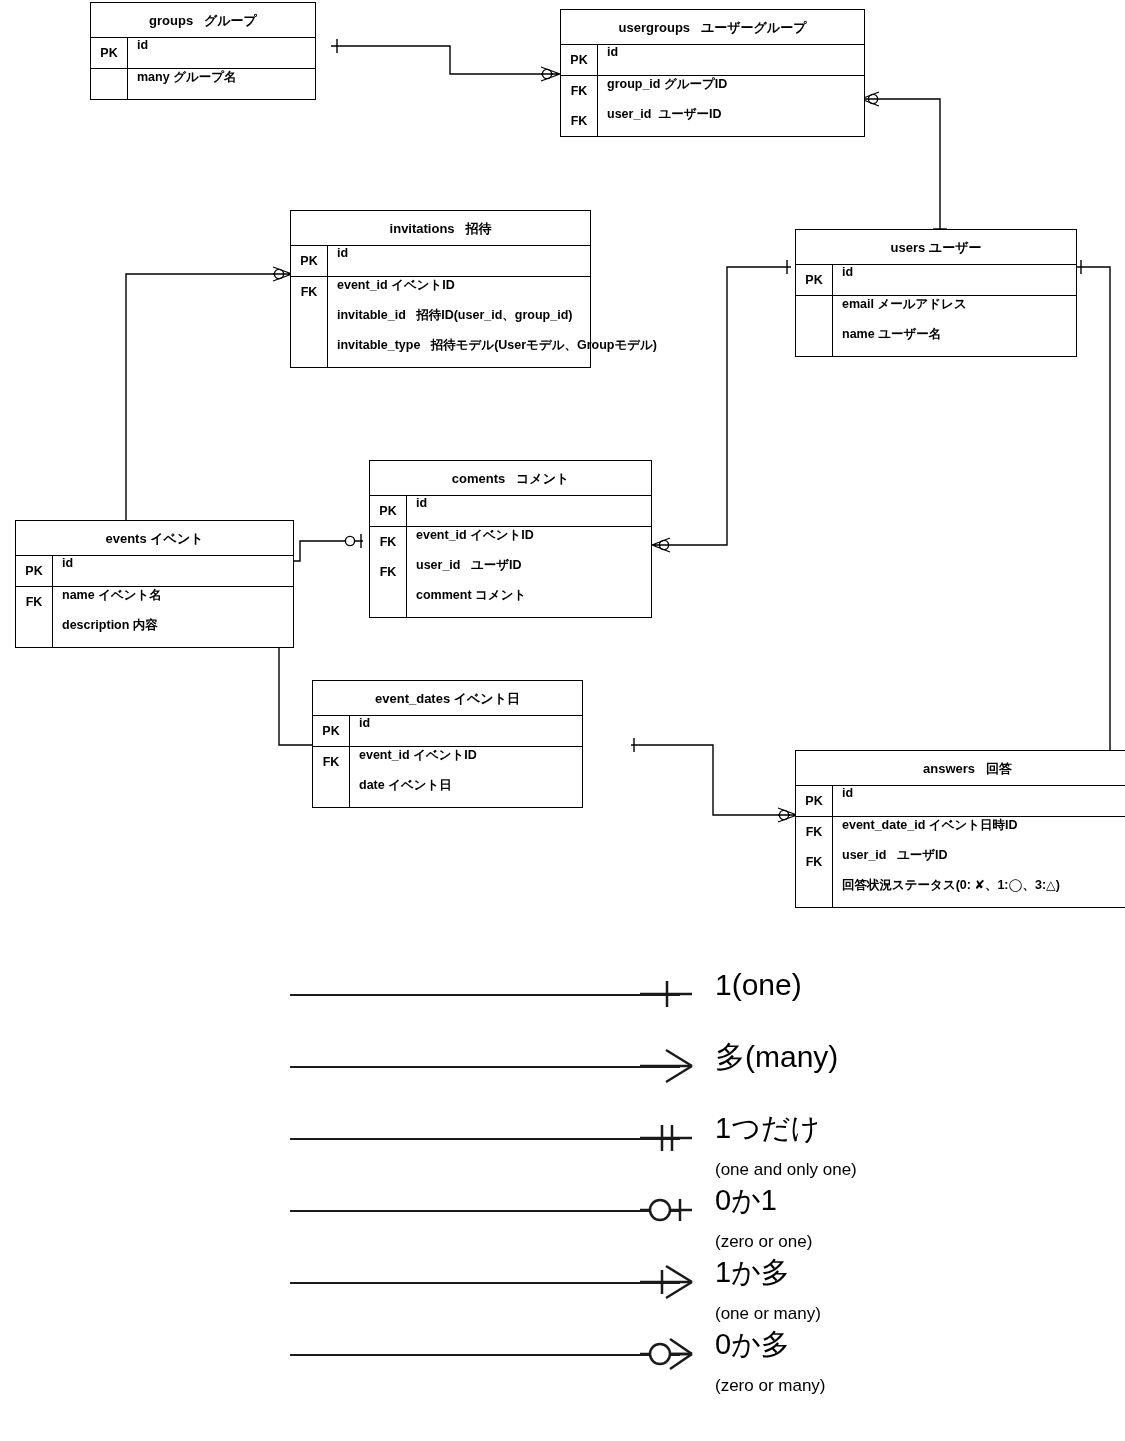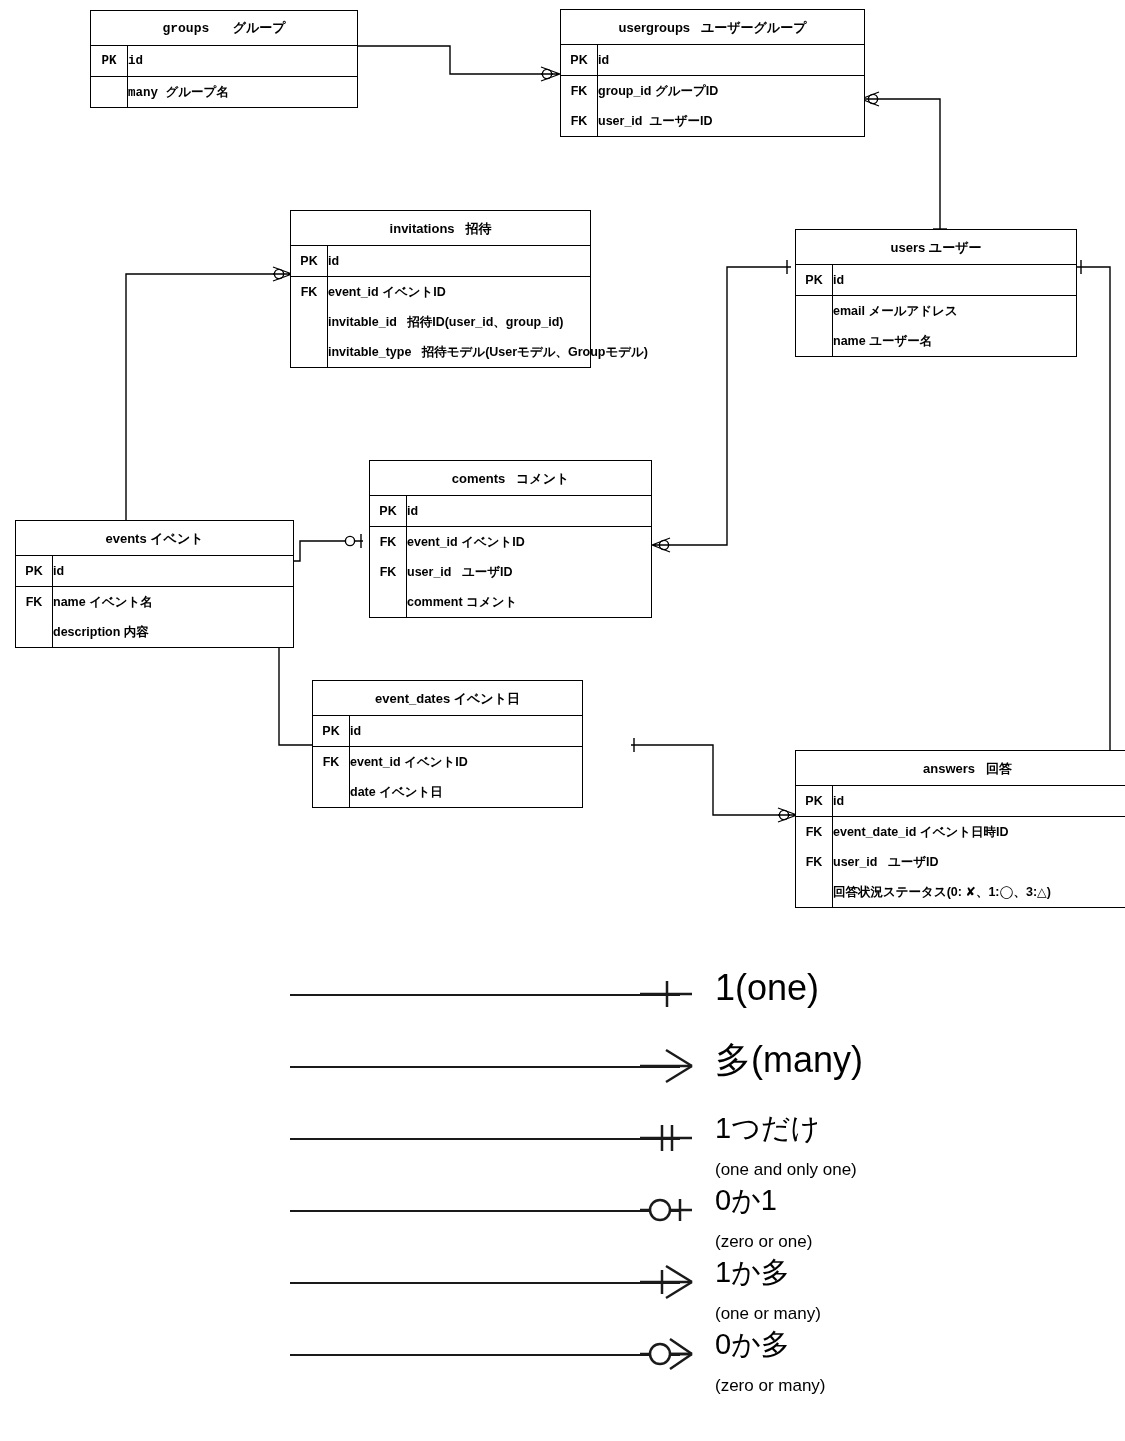--- a/index.html
+++ b/index.html
@@ -48,21 +48,22 @@
     align-items: center;
     justify-content: center;
     font-weight: bold;
     font-size: 12.5px;
     box-sizing: border-box;
   }
   .attr-cell {
     flex: 1 1 auto;
     border-left: 1.5px solid #000;
     display: flex;
-    align-items: center;
+    align-items: flex-start;
+    padding-left: 9px;
     font-weight: bold;
     font-size: 12.5px;
     box-sizing: border-box;
     white-space: pre;
   }
   .body-block { display: block; }
   .body-block .row { min-height: 30px; }
 
   
   .legend {
@@ -98,21 +99,21 @@
   .legend-jp {
     font-size: 29px;
     line-height: 1.05;
     font-family: "Liberation Sans", "DejaVu Sans", sans-serif;
   }
   .legend-en {
     font-size: 17px;
     line-height: 1.15;
     margin-top: 17px;
   }
-  .legend-text.single .legend-jp { font-size: 36px; }
+  .legend-text.single .legend-jp { font-size: 30px; }
 </style>
 </head>
 <body>
 
 <svg id="canvas" viewBox="0 0 1125 1441" width="1125" height="1441" xmlns="http://www.w3.org/2000/svg">
   <g stroke="#000" stroke-width="1.4" fill="none">
 
     <g>
       <path d="M331,46 L450,46 L450,74 L553,74"></path>
 
@@ -167,21 +168,21 @@
     <g>
       <path d="M1077,267 L1110,267 L1110,845 L1097,845"></path>
       <line x1="1081" y1="260" x2="1081" y2="274"></line>
       <circle cx="1110" cy="845" r="4.6" fill="#fff"></circle>
       <path d="M1098,845 L1116,838 M1098,845 L1116,852 M1098,845 L1116,845" stroke-width="1.3"></path>
     </g>
 
   </g>
 </svg>
 
-<div class="entity" style="left:90px; top:10px; width:268px;font-family:Liberation Mono, monospace;">
+<div class="entity" style="left:90px; top:2px; width:226px;">
   <div class="entity-title">groups   グループ</div>
   <div class="row pk-row">
     <div class="key-cell">PK</div>
     <div class="attr-cell"><span class="u">id</span></div>
   </div>
   <div class="body-block">
     <div class="row">
       <div class="key-cell"></div>
       <div class="attr-cell">many グループ名</div>
     </div>

